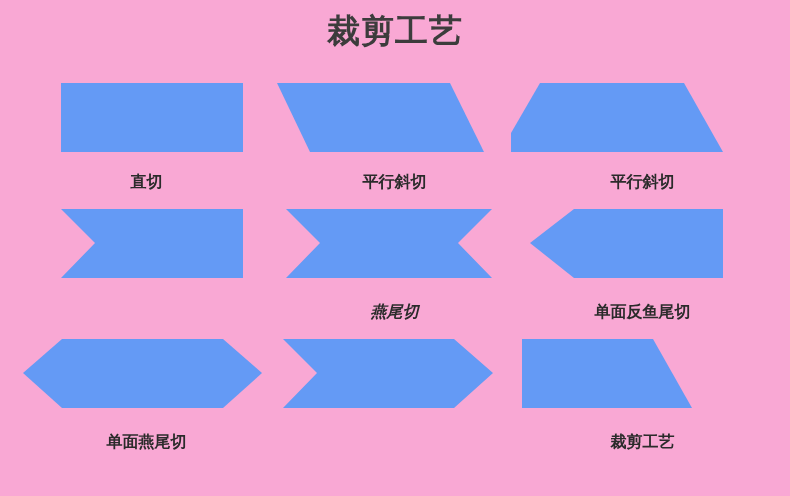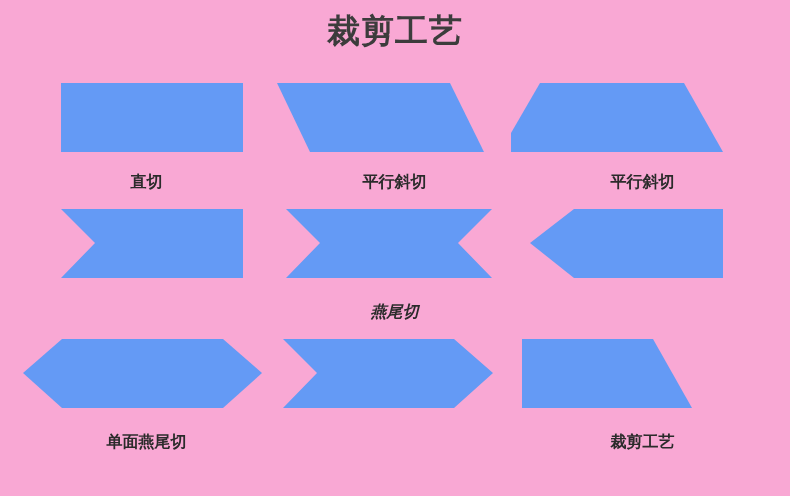--- a/index.html
+++ b/index.html
@@ -138,20 +138,21 @@
       </div>
       <div class="shape-caption" style="color: rgb(43, 43, 43); font-style: italic;">燕尾切</div>
     </div>
 
     <div class="cell cell-r1 cell-c2">
       <div class="shape-box">
         <svg viewBox="0 0 263 100" xmlns="http://www.w3.org/2000/svg" aria-hidden="true">
           <polygon fill="#649af5" points="63,9 212,9 212,78 63,78 19,43"></polygon>
         </svg>
       </div>
+      <div class="shape-caption" style="color: rgb(43, 43, 43);">单面反鱼尾切</div>
     </div>
 
     <div class="cell cell-r2 cell-c0">
       <div class="shape-box">
         <svg viewBox="0 0 263 100" xmlns="http://www.w3.org/2000/svg" aria-hidden="true">
           <polygon fill="#649af5" points="47,9 208,9 247,43 208,78 47,78 8,43"></polygon>
         </svg>
       </div>
       <div class="shape-caption" style="color: rgb(43, 43, 43);">单面燕尾切</div>
     </div>

